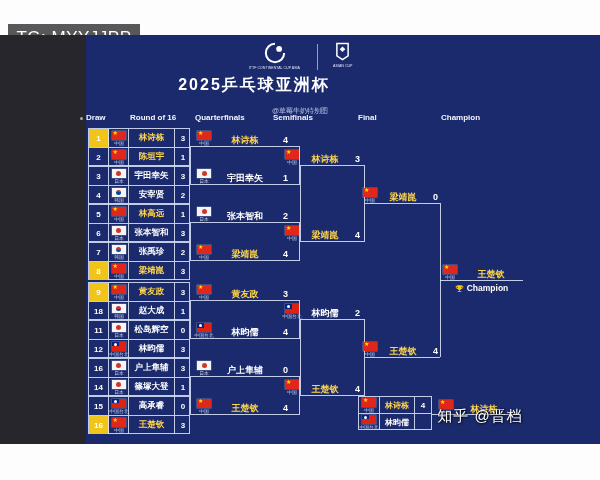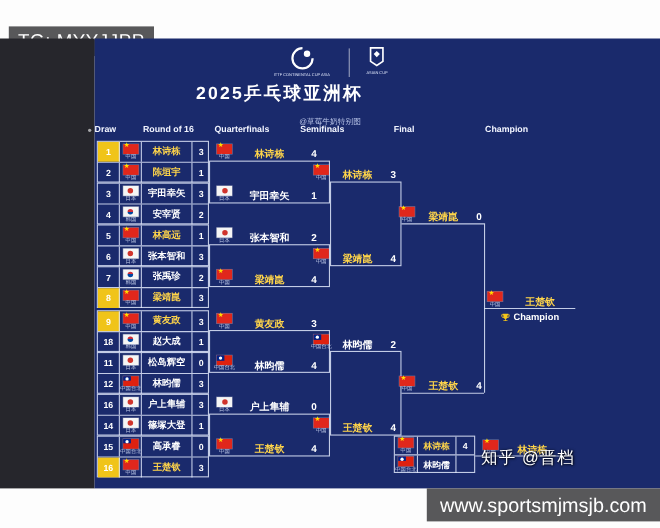--- a/index.html
+++ b/index.html
@@ -441,14 +441,13 @@
   <div class="entry" style="left:438px;top:398px;width:72px;" data-cc="CHN">
     <span class="fstack">
         <span class="flag" data-flag="CHN"></span>
         <span class="cname">中国</span>
       </span>
     <span class="ename">林诗栋</span>
   </div>
 
   <div class="wm1">知乎 @晋档</div>
 
-  <div class="url-box">www.sportsmjmsjb.com</div>
 </div>
 
 </body></html>

